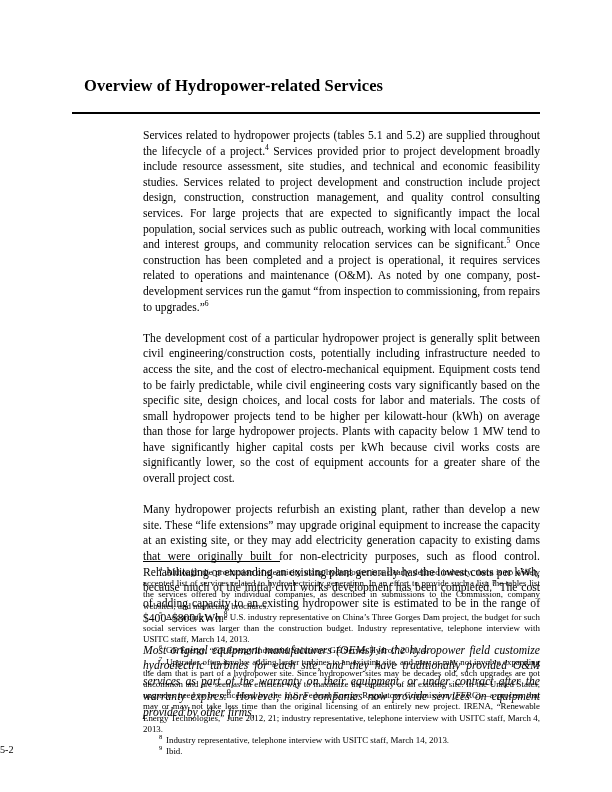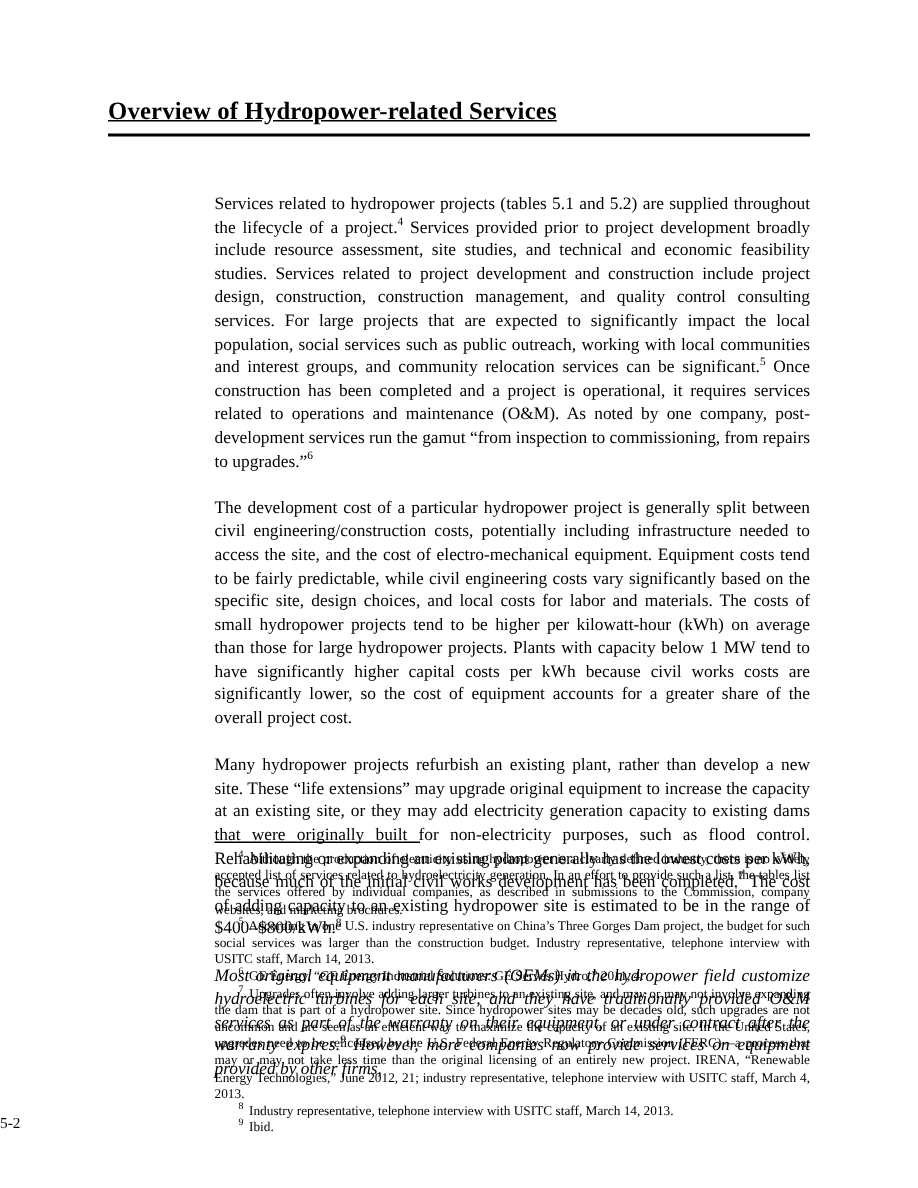--- a/index.html
+++ b/index.html
@@ -20,23 +20,22 @@
     position: absolute;
     left: 72px;
     top: 64px;
     width: 468px;
   }
   .heading-title {
     font-size: 16.5px;
     font-weight: bold;
     letter-spacing: 0.1px;
     line-height: 1.2;
-    margin: 0;
+    margin: 12px;
     padding-bottom: 4px;
-    text-decoration: underline;
   }
   .heading-rule {
     border-bottom: 2.2px solid #000000;
     width: 468px;
     margin-top: 1px;
   }
   .body-col {
     position: absolute;
     left: 143px;
     top: 128px;

